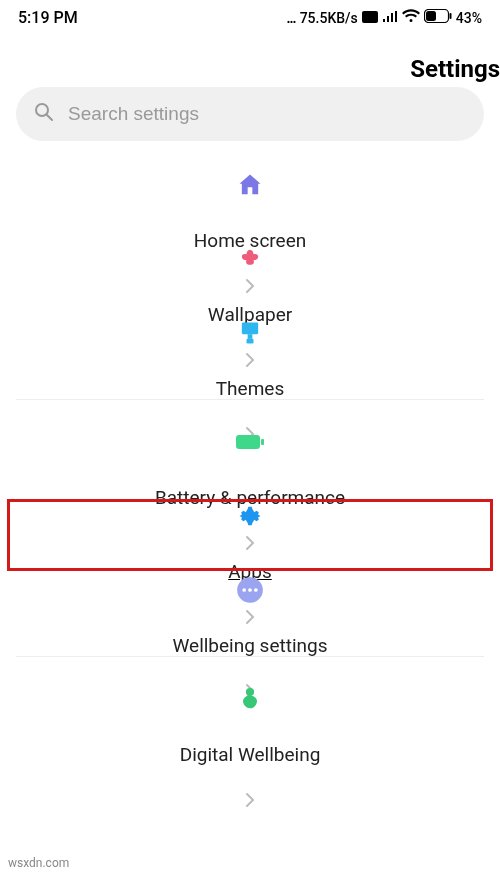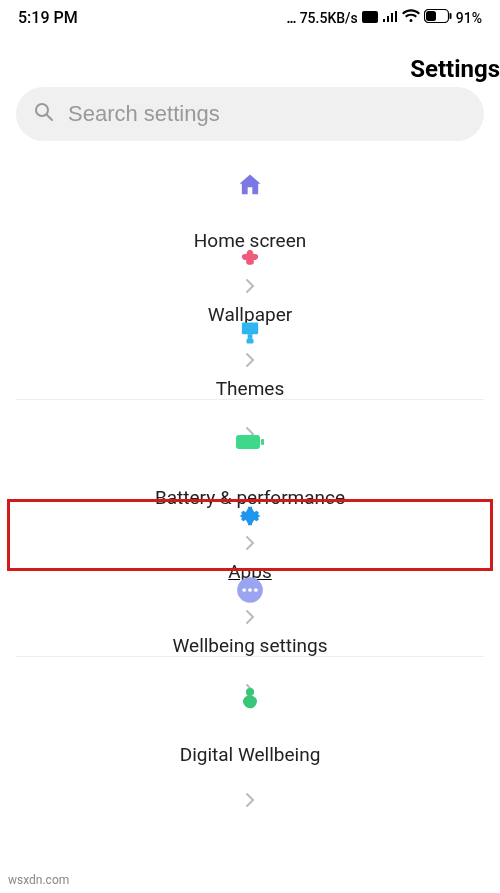--- a/index.html
+++ b/index.html
@@ -39,21 +39,21 @@
       border-radius: 28px;
       height: 54px;
       display: flex;
       align-items: center;
       padding: 0 18px;
       gap: 14px;
     }
     .search-box input {
       border: none;
       background: transparent;
-      font-size: 22px;
+      font-size: 19px;
       color: #6d28d9;
       flex: 1;
       outline: none;
     }
     .search-box input::placeholder { color: #999; }
     .list { }
     .row {
       display: flex;
       align-items: center;
       padding: 0 20px;
@@ -85,21 +85,21 @@
       color: #bbb;
       flex-shrink: 0;
     }
     .divider {
       height: 1px;
       background: #eee;
       margin: 10px 16px 24px;
     }
     .watermark {
       position: absolute;
-      bottom: 6px;
+      bottom: 23px;
       left: 8px;
       font-size: 12px;
       color: #888;
     }
   </style>
 </head>
 <body>
 
 <div class="status-bar">
   <span>5:19 PM</span>
@@ -121,21 +121,21 @@
           <path d="M9 13a1.5 1.5 0 100-3 1.5 1.5 0 000 3zM3 7c3-3 9-3 12 0l-1.5 1.5c-2.2-2.2-6.8-2.2-9 0zM0 4C5-1 13-1 18 4l-1.5 1.5C12.5 1.5 5.5 1.5 1.5 5.5z" fill="#000"></path>
         </svg>
     </span>
     <span>
       <svg width="28" height="14" viewBox="0 0 28 14">
           <rect x="0.5" y="0.5" width="24" height="13" rx="4" fill="none" stroke="#000" stroke-width="1.2"></rect>
           <rect x="2" y="2" width="10" height="10" rx="2.5" fill="#000"></rect>
           <rect x="25.5" y="4" width="2" height="6" rx="1" fill="#000"></rect>
         </svg>
     </span>
-    <span>91%</span>
+    <span>43%</span>
   </div>
 </div>
 
 <div class="page-title">Settings</div>
 
 <div class="search-box">
   <span>
     <svg width="20" height="20" viewBox="0 0 20 20">
         <circle cx="8" cy="8" r="6" fill="none" stroke="#999" stroke-width="2"></circle>
         <line x1="13" y1="13" x2="18" y2="18" stroke="#999" stroke-width="2" stroke-linecap="round"></line>

